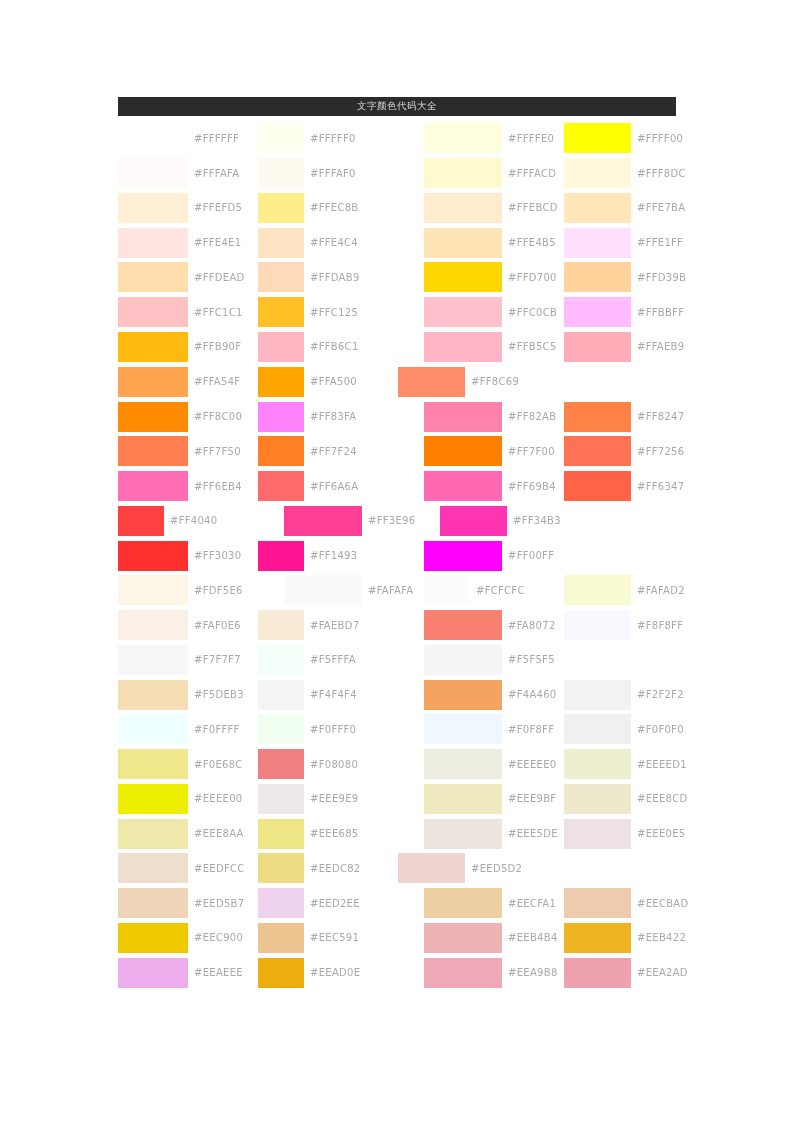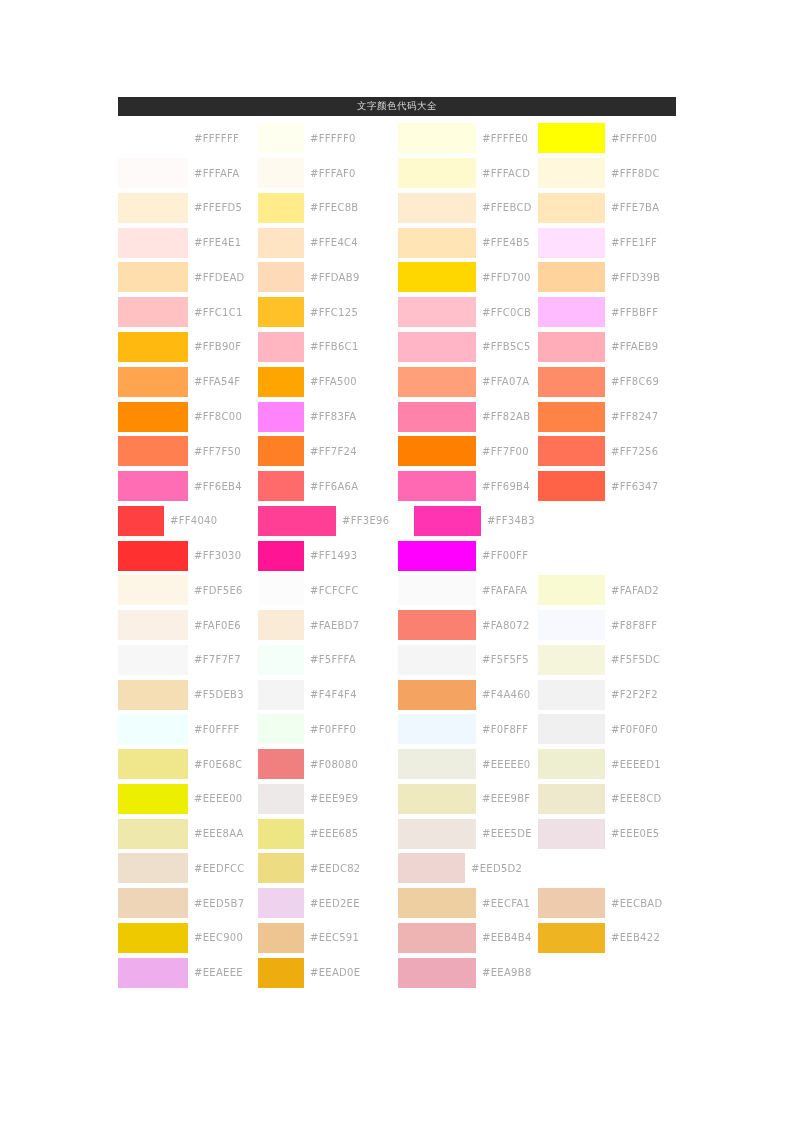--- a/index.html
+++ b/index.html
@@ -46,21 +46,21 @@
 
   .cell {
     display: flex;
     align-items: center;
     height: 100%;
   }
 
   
   .c0 { width: 140px; }
   .c1 { width: 140px; }
-  .c2 { width: 156px; }
+  .c2 { width: 156px; margin-left: 26px; }
   .c3 { width: 138px; }
 
   .c0 .swatch { width: 70px; }
   .c1 .swatch { width: 46px; }
   .c2 .swatch { width: 78px; }
   .c3 .swatch { width: 67px; }
 
   .c0 .label { width: 70px; }
   .c1 .label { width: 94px; }
   .c2 .label { width: 62px; }
@@ -222,24 +222,20 @@
       </div>
       <div class="row">
         <div class="cell c0">
           <div class="swatch" style="background: rgb(255, 165, 79);"></div>
           <div class="label">#FFA54F</div>
         </div>
         <div class="cell c1">
           <div class="swatch" style="background: rgb(255, 165, 0);"></div>
           <div class="label">#FFA500</div>
         </div>
-        <div class="cell c2">
-          <div class="swatch" style="background: rgb(255, 160, 122);"></div>
-          <div class="label">#FFA07A</div>
-        </div>
         <div class="cell c3">
           <div class="swatch" style="background: rgb(255, 140, 105);"></div>
           <div class="label">#FF8C69</div>
         </div>
       </div>
       <div class="row">
         <div class="cell c0">
           <div class="swatch" style="background: rgb(255, 140, 0);"></div>
           <div class="label">#FF8C00</div>
         </div>
@@ -318,28 +314,28 @@
         <div class="cell c2">
           <div class="swatch" style="background: rgb(255, 0, 255);"></div>
           <div class="label">#FF00FF</div>
         </div>
       </div>
       <div class="row">
         <div class="cell c0">
           <div class="swatch" style="background: rgb(253, 245, 230);"></div>
           <div class="label">#FDF5E6</div>
         </div>
+        <div class="cell c2">
+          <div class="swatch" style="background: rgb(250, 250, 250);"></div>
+          <div class="label">#FAFAFA</div>
+        </div>
         <div class="cell c1">
           <div class="swatch" style="background: rgb(252, 252, 252);"></div>
           <div class="label">#FCFCFC</div>
         </div>
-        <div class="cell c2">
-          <div class="swatch" style="background: rgb(250, 250, 250);"></div>
-          <div class="label">#FAFAFA</div>
-        </div>
         <div class="cell c3">
           <div class="swatch" style="background: rgb(250, 250, 210);"></div>
           <div class="label">#FAFAD2</div>
         </div>
       </div>
       <div class="row">
         <div class="cell c0">
           <div class="swatch" style="background: rgb(250, 240, 230);"></div>
           <div class="label">#FAF0E6</div>
         </div>
@@ -362,24 +358,20 @@
           <div class="label">#F7F7F7</div>
         </div>
         <div class="cell c1">
           <div class="swatch" style="background: rgb(245, 255, 250);"></div>
           <div class="label">#F5FFFA</div>
         </div>
         <div class="cell c2">
           <div class="swatch" style="background: rgb(245, 245, 245);"></div>
           <div class="label">#F5F5F5</div>
         </div>
-        <div class="cell c3">
-          <div class="swatch" style="background: rgb(245, 245, 220);"></div>
-          <div class="label">#F5F5DC</div>
-        </div>
       </div>
       <div class="row">
         <div class="cell c0">
           <div class="swatch" style="background: rgb(245, 222, 179);"></div>
           <div class="label">#F5DEB3</div>
         </div>
         <div class="cell c1">
           <div class="swatch" style="background: rgb(244, 244, 244);"></div>
           <div class="label">#F4F4F4</div>
         </div>
@@ -520,16 +512,20 @@
           <div class="label">#EEAEEE</div>
         </div>
         <div class="cell c1">
           <div class="swatch" style="background: rgb(238, 173, 14);"></div>
           <div class="label">#EEAD0E</div>
         </div>
         <div class="cell c2">
           <div class="swatch" style="background: rgb(238, 169, 184);"></div>
           <div class="label">#EEA9B8</div>
         </div>
+        <div class="cell c3">
+          <div class="swatch" style="background: rgb(238, 162, 173);"></div>
+          <div class="label">#EEA2AD</div>
+        </div>
       </div>
     </div>
 
 </div>
 
 </body></html>

